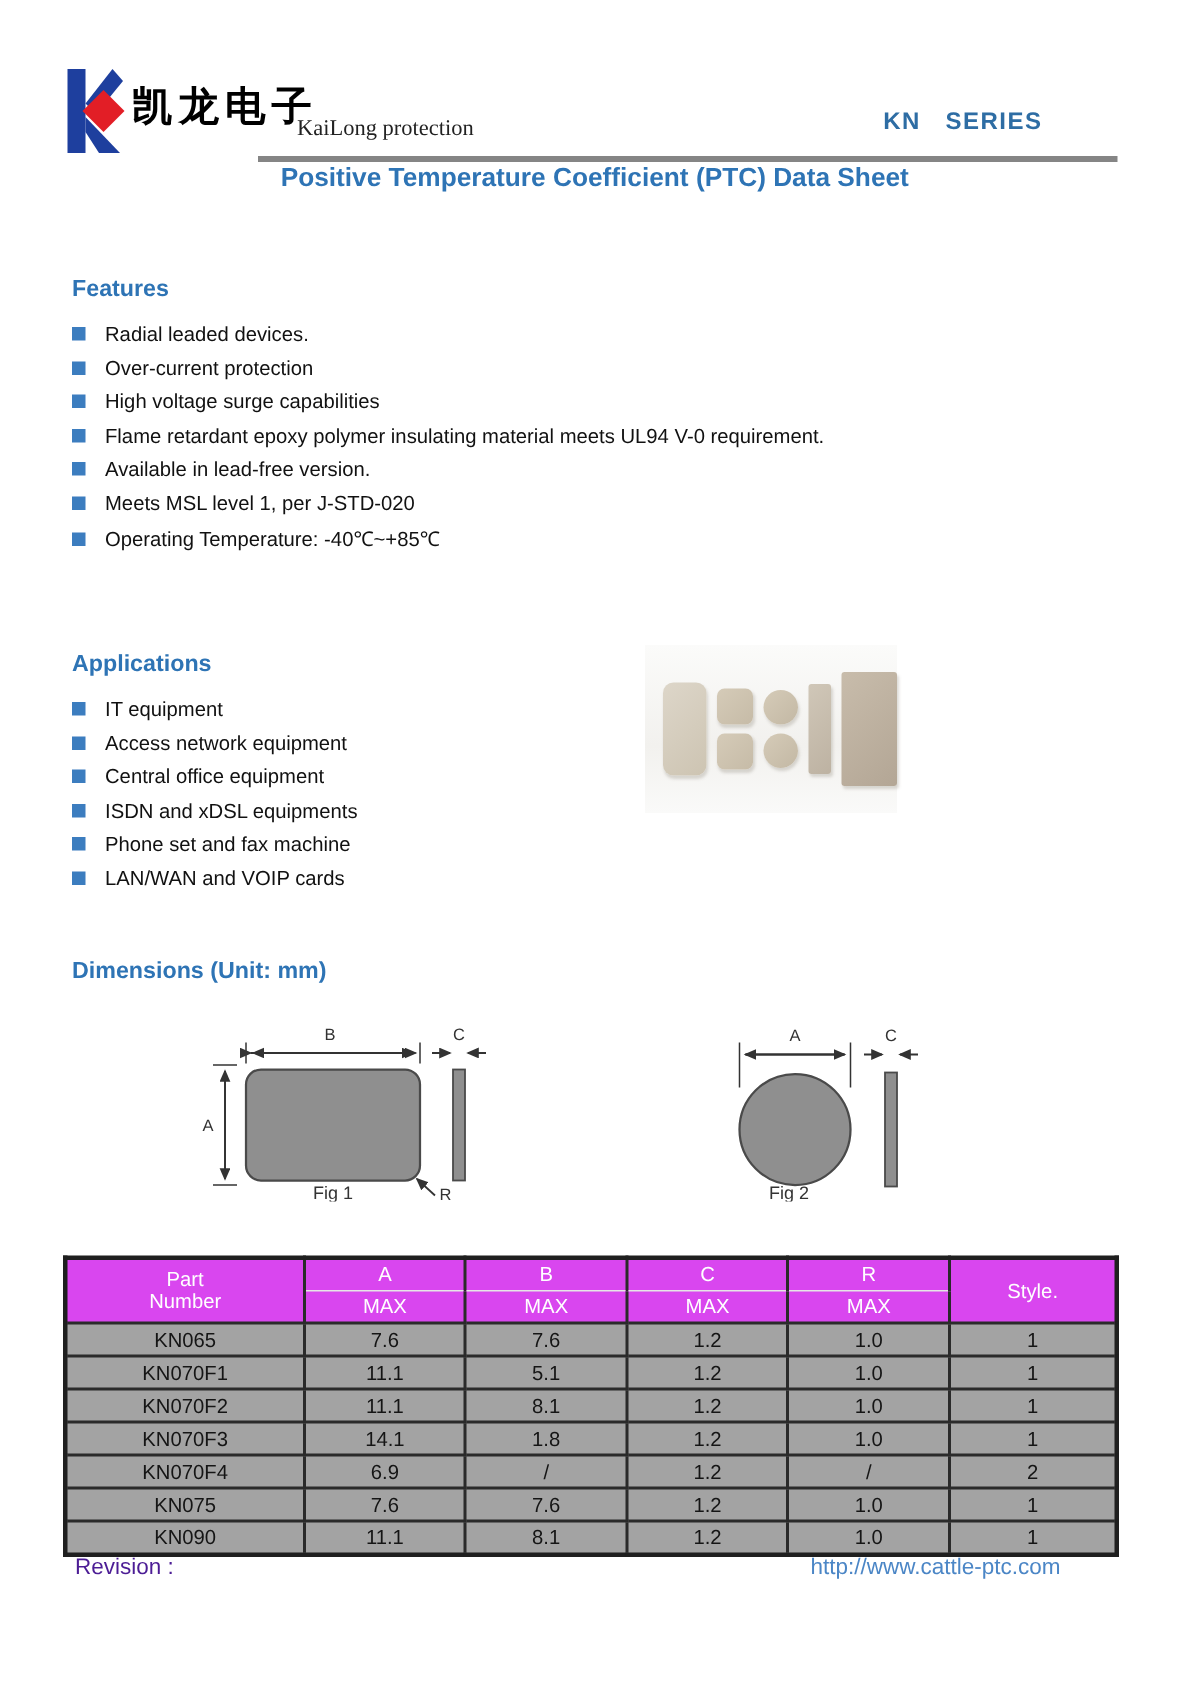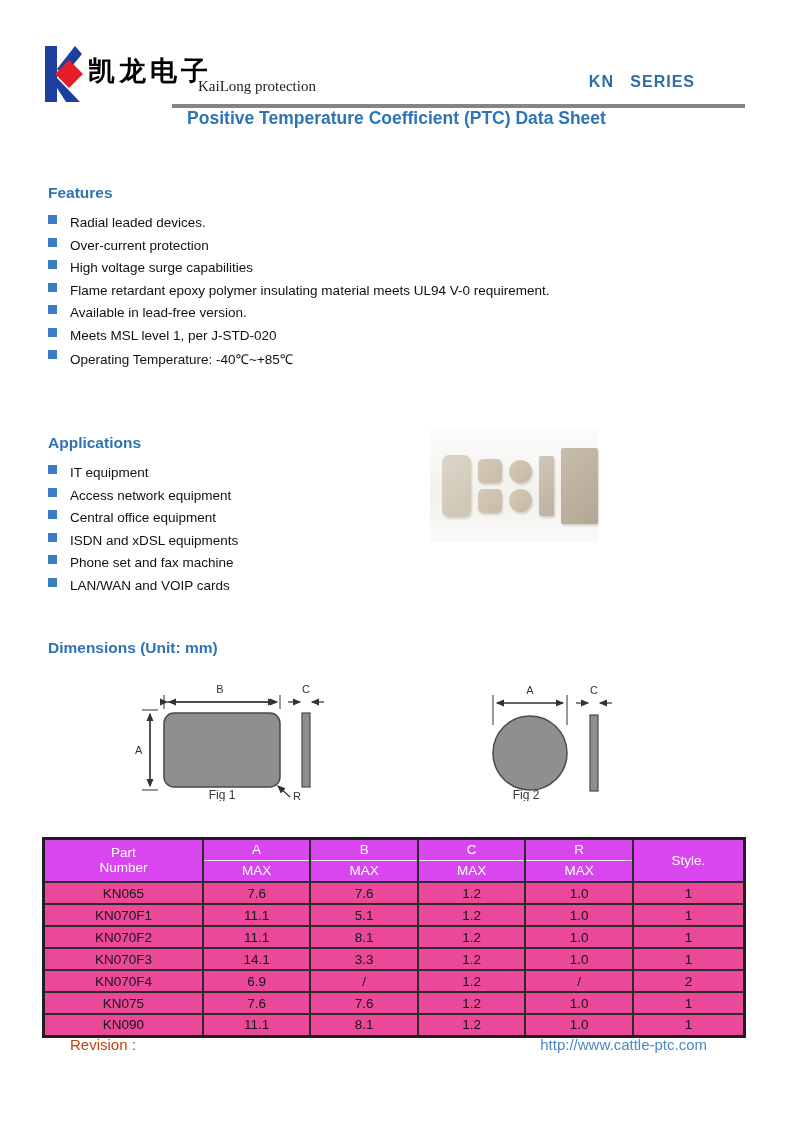--- a/index.html
+++ b/index.html
@@ -54,21 +54,21 @@
   .section h2 {
     color:#2e74b5; font-size:15.5px; font-weight:bold;
     margin-bottom:13px;
   }
   .features { margin-top:55px; }
   .applications { margin-top:66px; position:relative; }
   .dimensions { margin-top:46px; }
 
   ul.bullet-list { list-style:none; }
   ul.bullet-list li {
-    display:flex; align-items:flex-start;
+    display:flex; align-items:center;
     margin-bottom:7.5px;
     font-size:13.5px; color:#111;
     min-height:14px;
   }
   .bullet {
     display:inline-block; width:9px; height:9px;
     background:#3c7dbf; margin-right:13px; flex:0 0 9px;
   }
 
   
@@ -111,33 +111,33 @@
     height:22px;
     font-weight:normal;
     padding:0 4px;
   }
   table.parts thead th {
     background:#d946ef; color:#ffffff;
   }
   table.parts th.colhead { border-bottom:1px solid #e6e6e6; }
   table.parts th.subhead { border-top:1px solid #e6e6e6; }
   table.parts tbody td {
-    background:#ec4899; color:#151515;
+    background:#a3a3a3; color:#151515;
   }
   table.parts td:first-child { width:160px; }
   table.parts .c-a,.parts .c-b,.parts .c-c,.parts .c-r { width:108px; }
   table.parts .c-style { width:112px; }
 
   
   .footer {
     position:absolute; left:50px; right:86px; top:1036px;
     display:flex; justify-content:space-between;
     font-size:15px;
   }
-  .revision { color:#c2410c;margin-left:20px; }
+  .revision { color:#4c1d95; }
   .site-url { color:#4b86c6; text-decoration:none; }
 
   svg text {
     font-family:"Liberation Sans", sans-serif;
     font-size:11px; fill:#333;
   }
   .fig-caption { font-size:12px; }
 </style>
 </head>
 <body>
@@ -340,21 +340,21 @@
           <td>KN070F2</td>
           <td>11.1</td>
           <td>8.1</td>
           <td>1.2</td>
           <td>1.0</td>
           <td>1</td>
         </tr>
         <tr>
           <td>KN070F3</td>
           <td>14.1</td>
-          <td>3.3</td>
+          <td>1.8</td>
           <td>1.2</td>
           <td>1.0</td>
           <td>1</td>
         </tr>
         <tr>
           <td>KN070F4</td>
           <td>6.9</td>
           <td>/</td>
           <td>1.2</td>
           <td>/</td>

